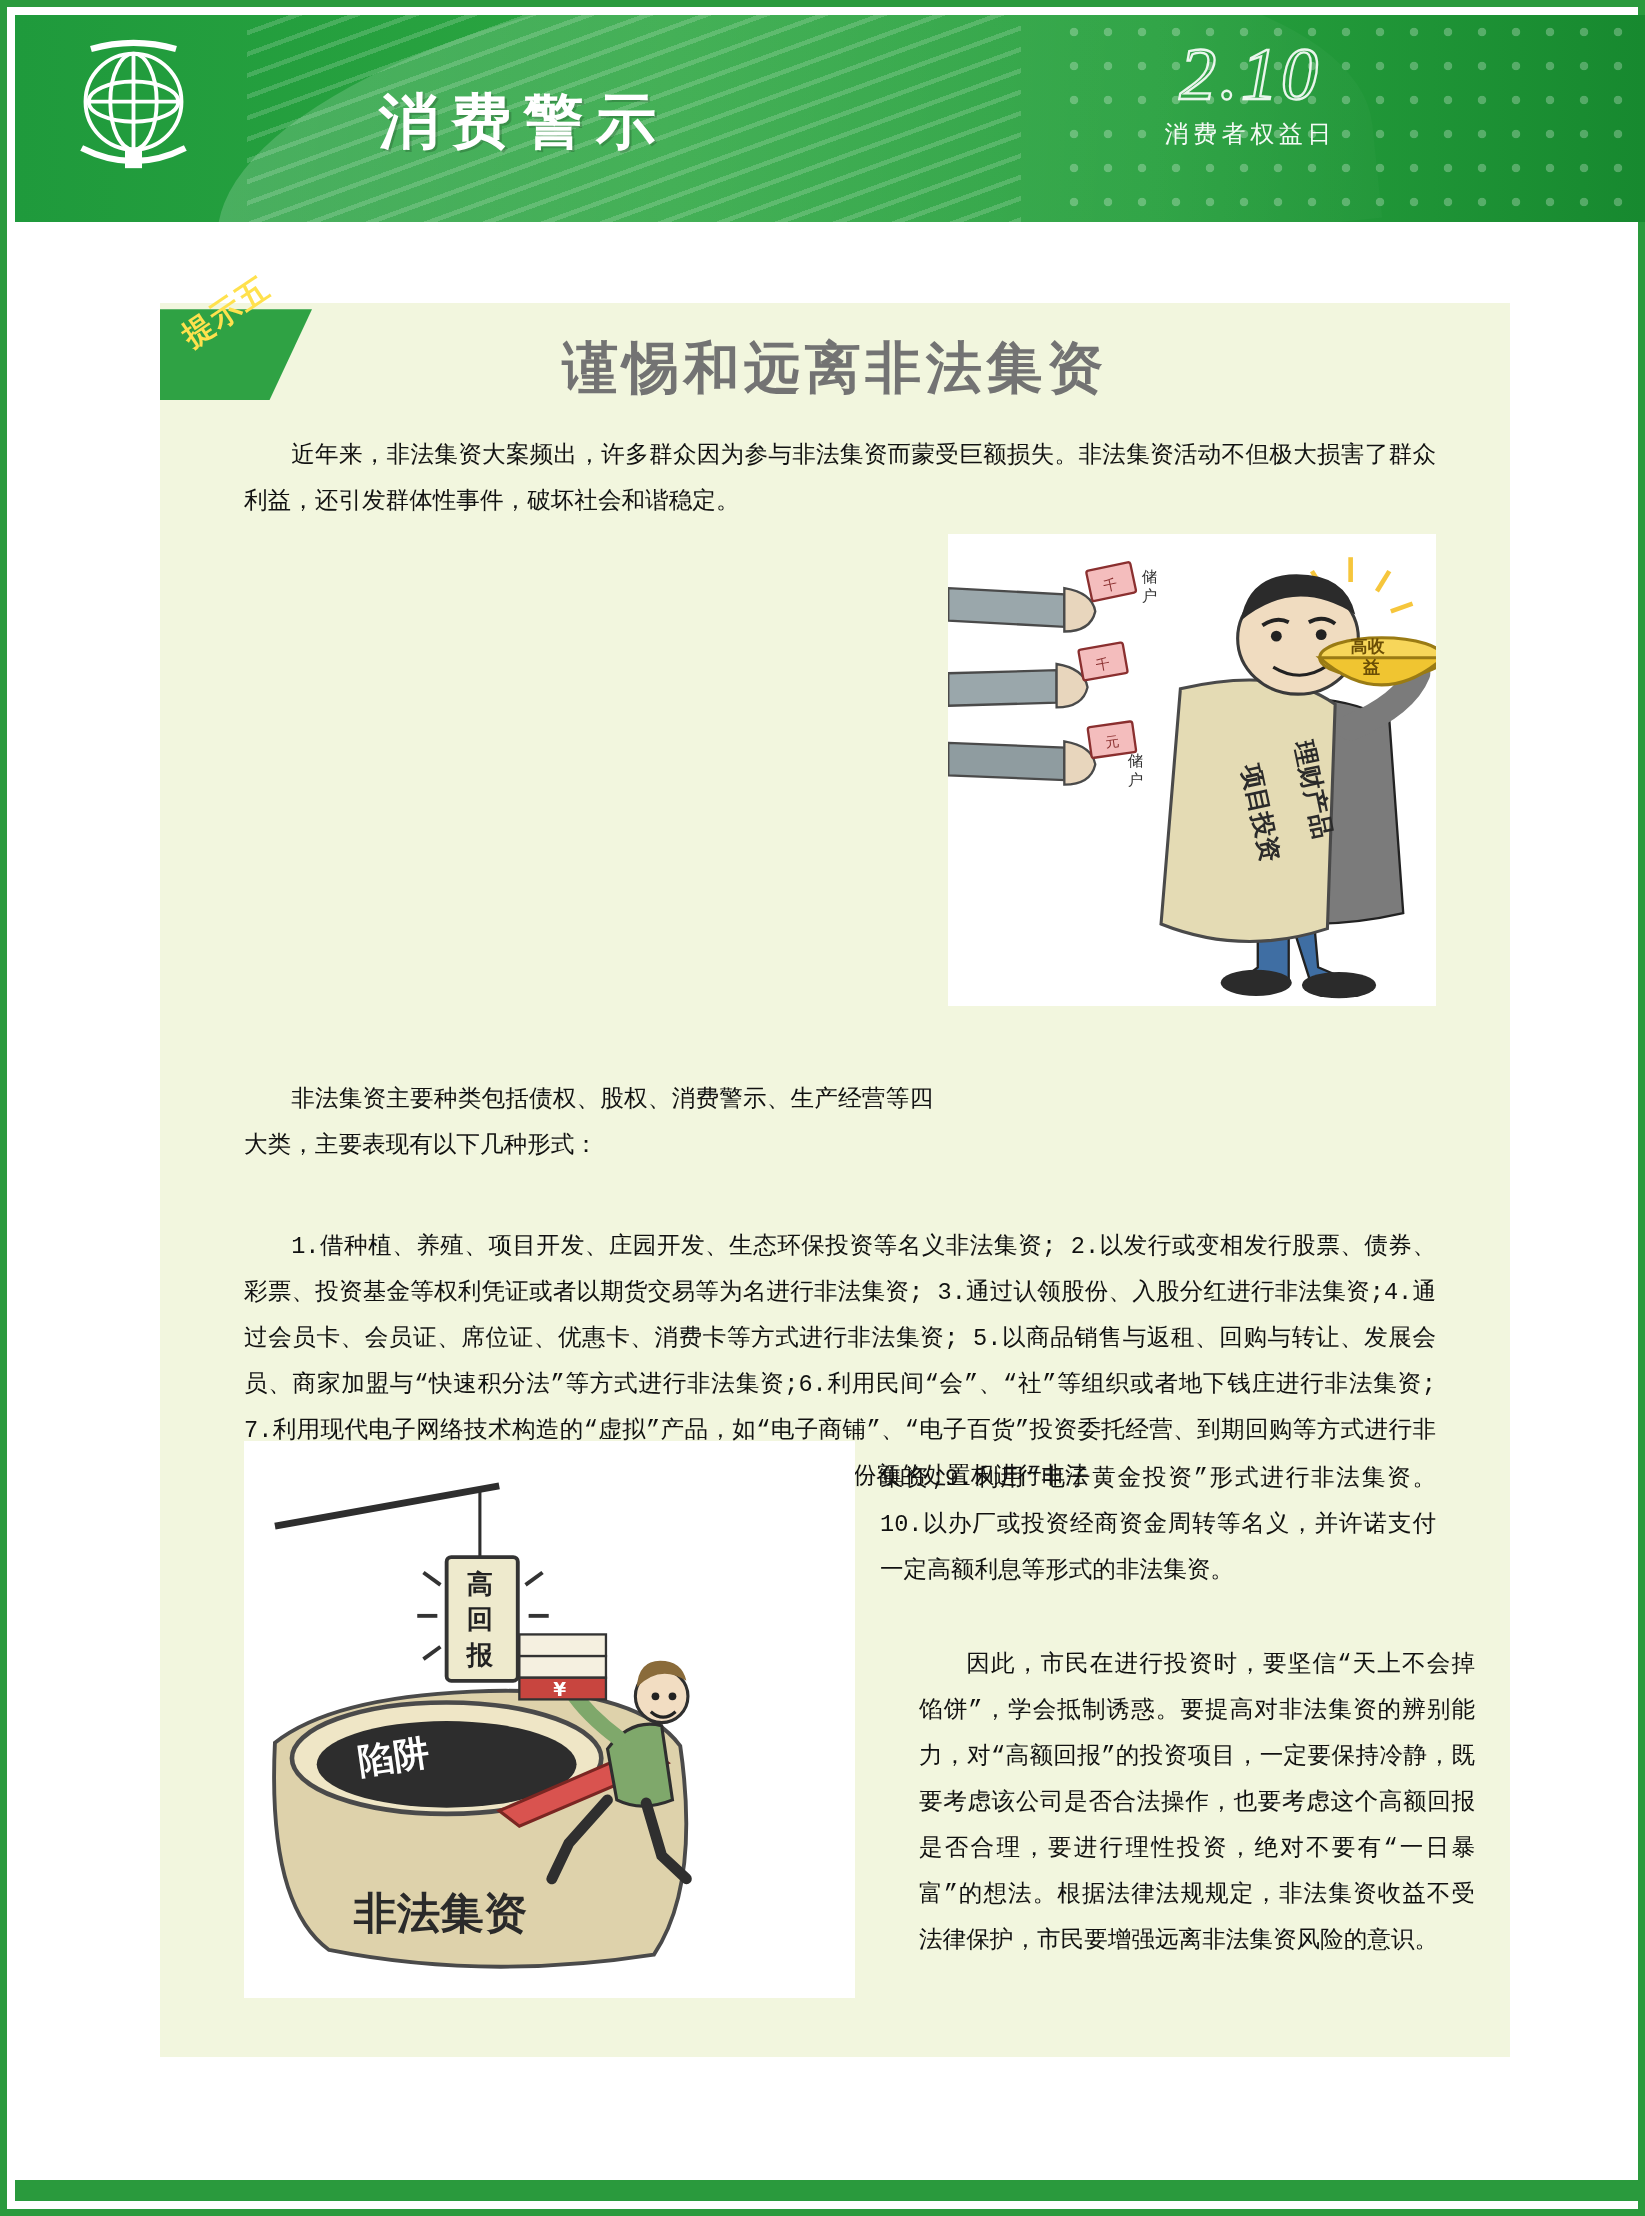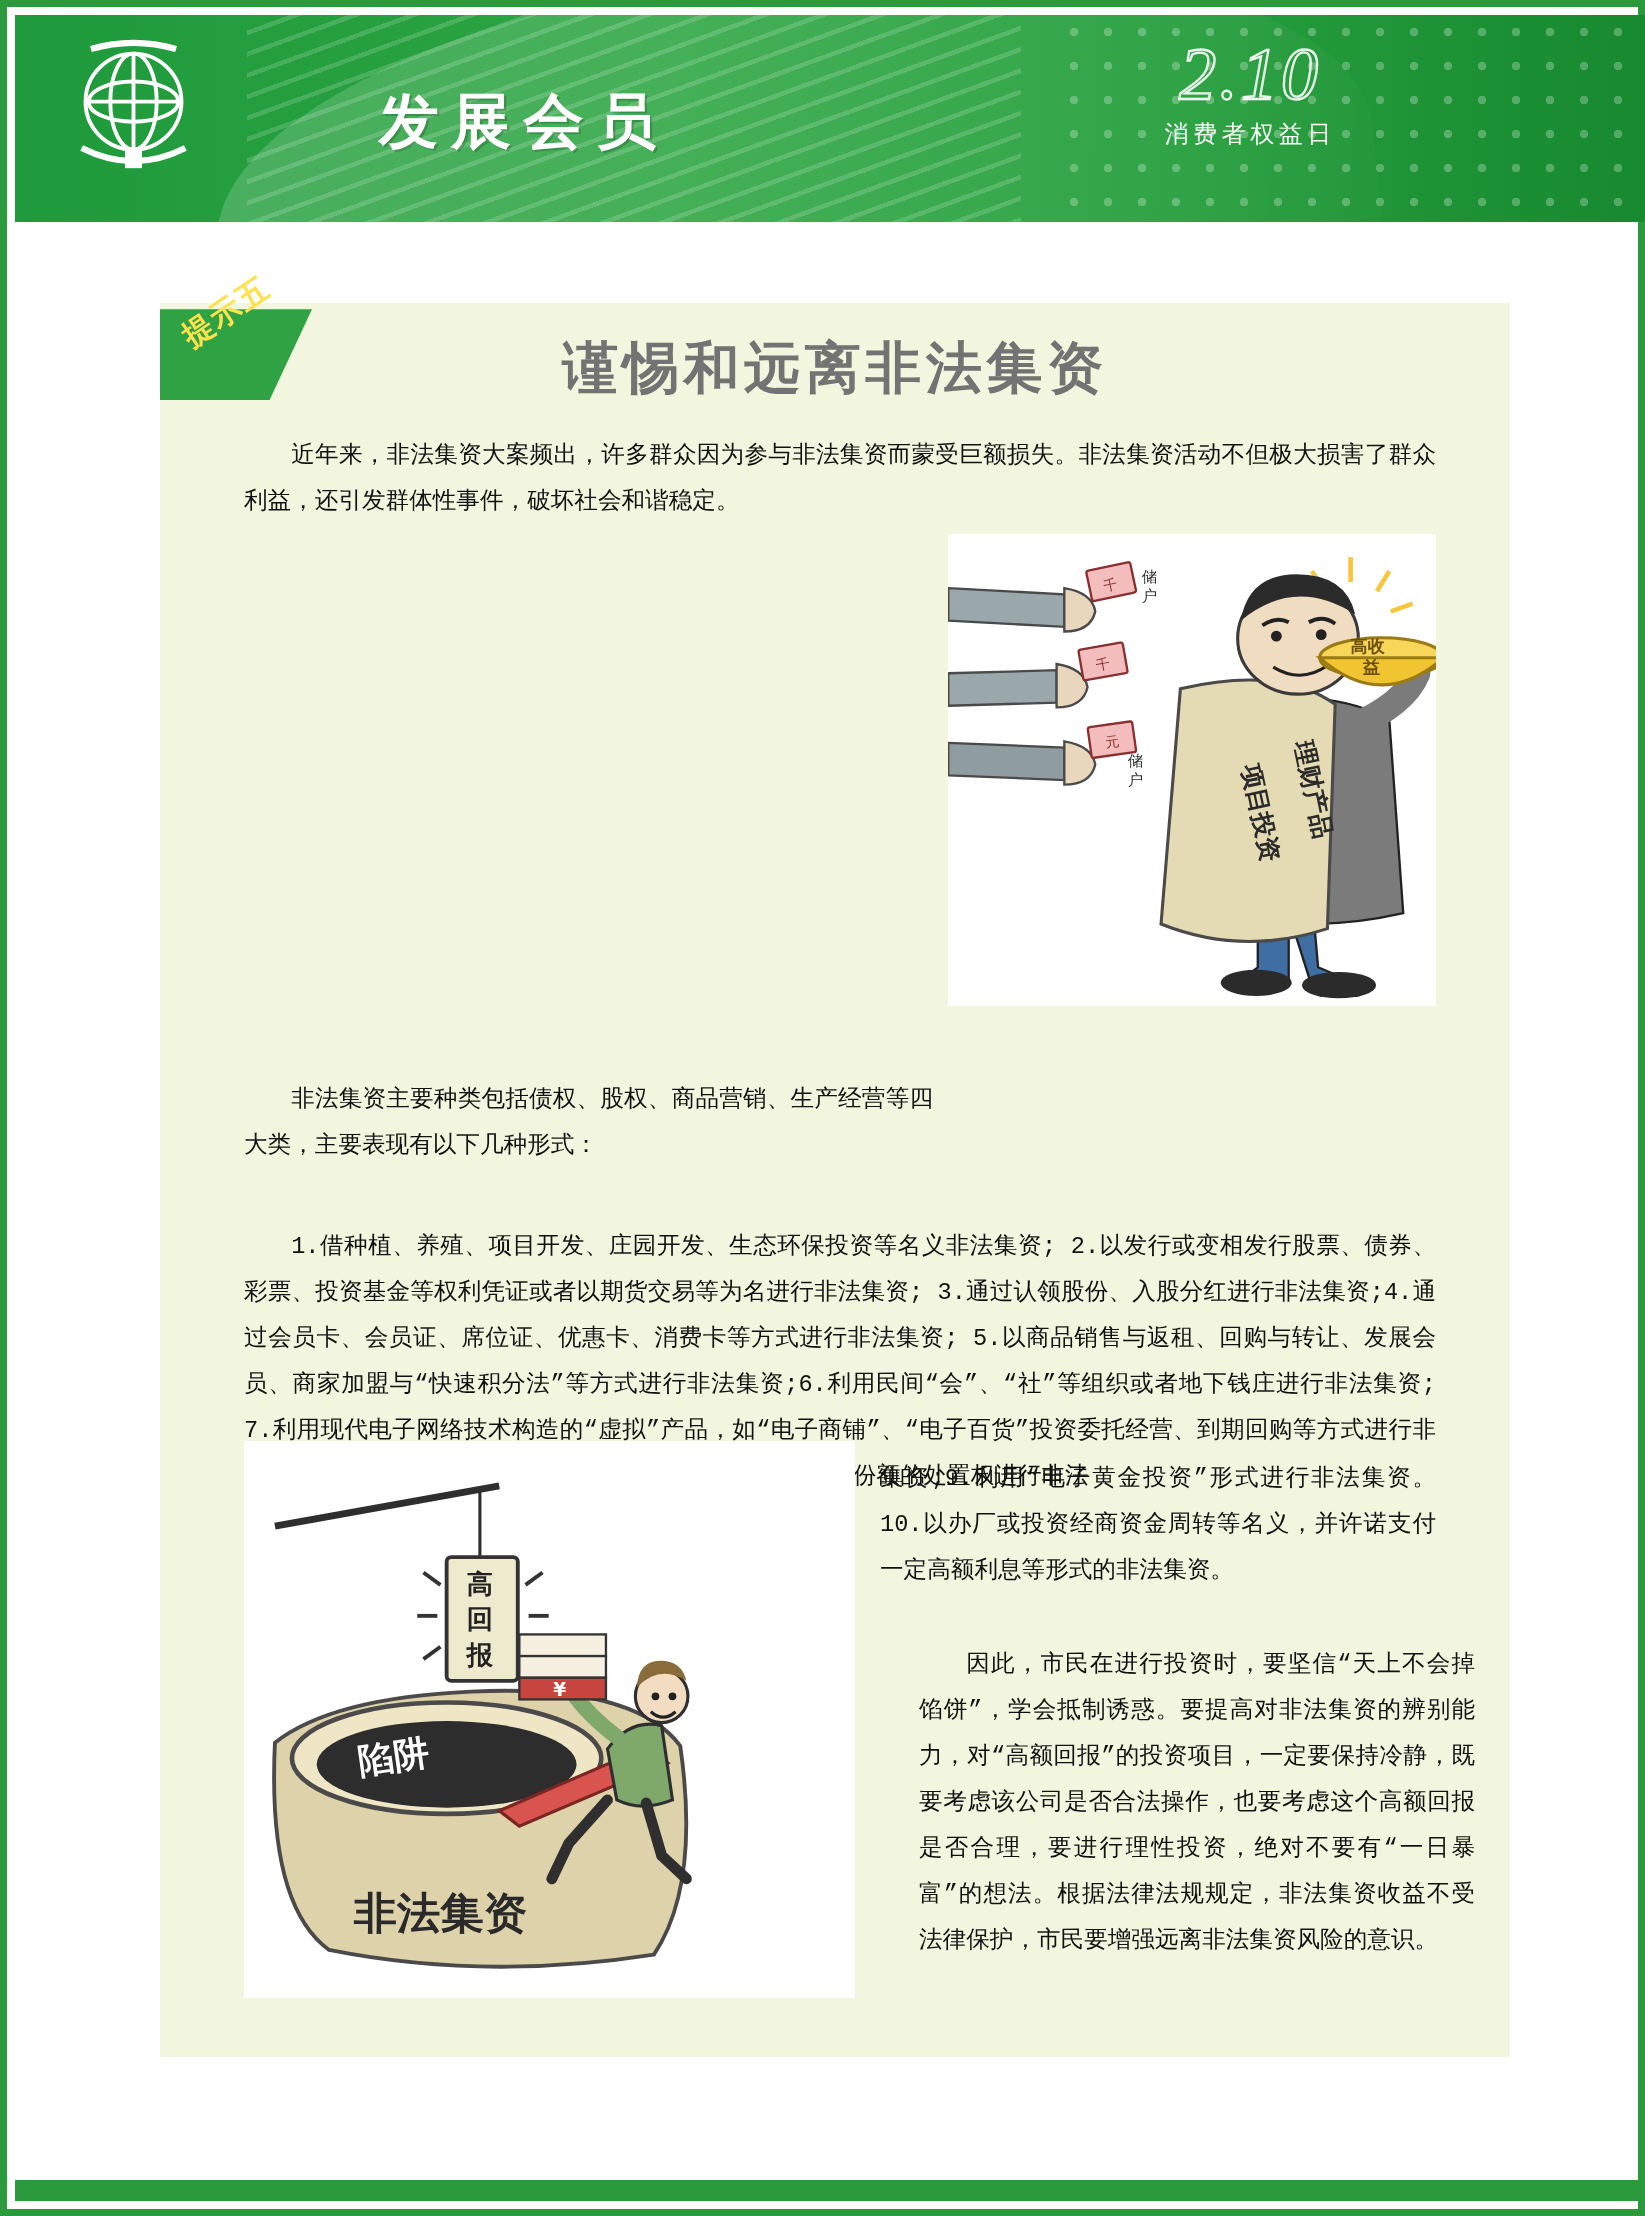--- a/index.html
+++ b/index.html
@@ -212,37 +212,37 @@
           <line x1="95" y1="28" x2="95" y2="152"></line>
         </g>
         <g stroke="#ffffff" stroke-width="8" fill="none">
           <path d="M28 150 q67 34 134 0"></path>
           <path d="M40 22 q55 -16 110 0"></path>
         </g>
         <rect x="84" y="150" width="22" height="26" fill="#ffffff"></rect>
       </svg>
     </div>
 
-    <div class="header-title">发展会员</div>
+    <div class="header-title">消费警示</div>
 
     <div class="day-mark">
       <div class="big">2.10</div>
       <div class="sub">消费者权益日</div>
     </div>
   </div>
 
   <div class="card">
 
     <div class="flag"></div>
     <div class="flag-text">提示五</div>
 
     <div class="card-title">谨惕和远离非法集资</div>
 
     <div class="para indent" id="p-intro">近年来，非法集资大案频出，许多群众因为参与非法集资而蒙受巨额损失。非法集资活动不但极大损害了群众利益，还引发群体性事件，破坏社会和谐稳定。</div>
-    <div class="para indent" id="p-kinds">非法集资主要种类包括债权、股权、商品营销、生产经营等四大类，主要表现有以下几种形式：</div>
+    <div class="para indent" id="p-kinds">非法集资主要种类包括债权、股权、消费警示、生产经营等四大类，主要表现有以下几种形式：</div>
     <div class="para indent" id="p-list">1.借种植、养殖、项目开发、庄园开发、生态环保投资等名义非法集资; 2.以发行或变相发行股票、债券、彩票、投资基金等权利凭证或者以期货交易等为名进行非法集资; 3.通过认领股份、入股分红进行非法集资;4.通过会员卡、会员证、席位证、优惠卡、消费卡等方式进行非法集资; 5.以商品销售与返租、回购与转让、发展会员、商家加盟与“快速积分法”等方式进行非法集资;6.利用民间“会”、“社”等组织或者地下钱庄进行非法集资; 7.利用现代电子网络技术构造的“虚拟”产品，如“电子商铺”、“电子百货”投资委托经营、到期回购等方式进行非法集资;8.对物业、地产等资产进行等份分割，通过出售其份额的处置权进行非法</div>
     <div class="para" id="p-list2">集资;9.利用“电子黄金投资”形式进行非法集资。10.以办厂或投资经商资金周转等名义，并许诺支付一定高额利息等形式的非法集资。</div>
     <div class="para indent" id="p-concl">因此，市民在进行投资时，要坚信“天上不会掉馅饼”，学会抵制诱惑。要提高对非法集资的辨别能力，对“高额回报”的投资项目，一定要保持冷静，既要考虑该公司是否合法操作，也要考虑这个高额回报是否合理，要进行理性投资，绝对不要有“一日暴富”的想法。根据法律法规规定，非法集资收益不受法律保护，市民要增强远离非法集资风险的意识。</div>
 
     <div class="fig1">
       <svg viewBox="0 0 630 610" width="488" height="472">
         <rect x="0" y="0" width="630" height="610" fill="#ffffff"></rect>
 
         <g stroke="#f6c63c" stroke-width="6">
           <line x1="520" y1="30" x2="520" y2="62"></line>

